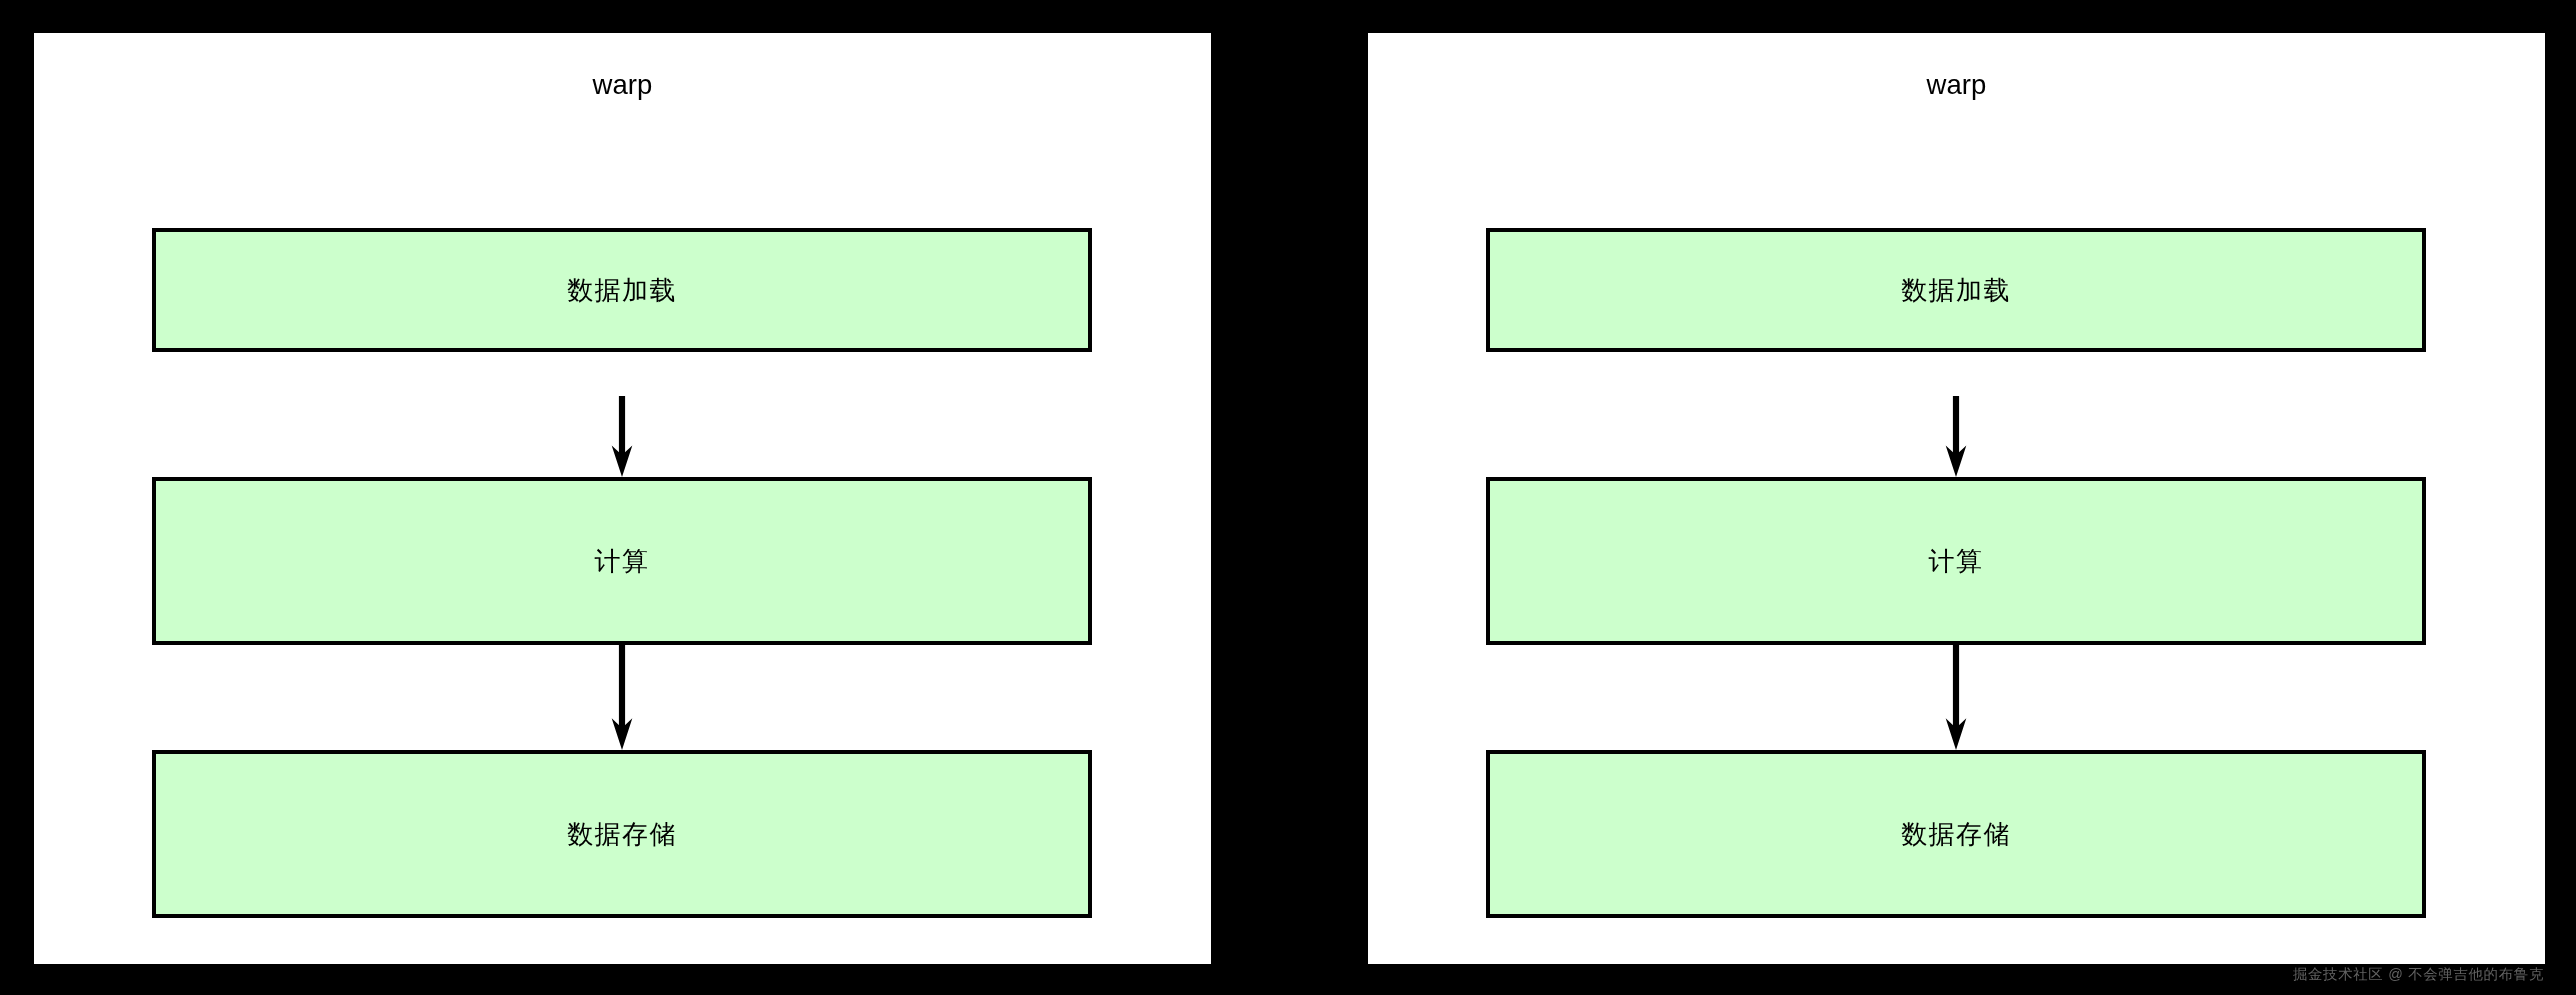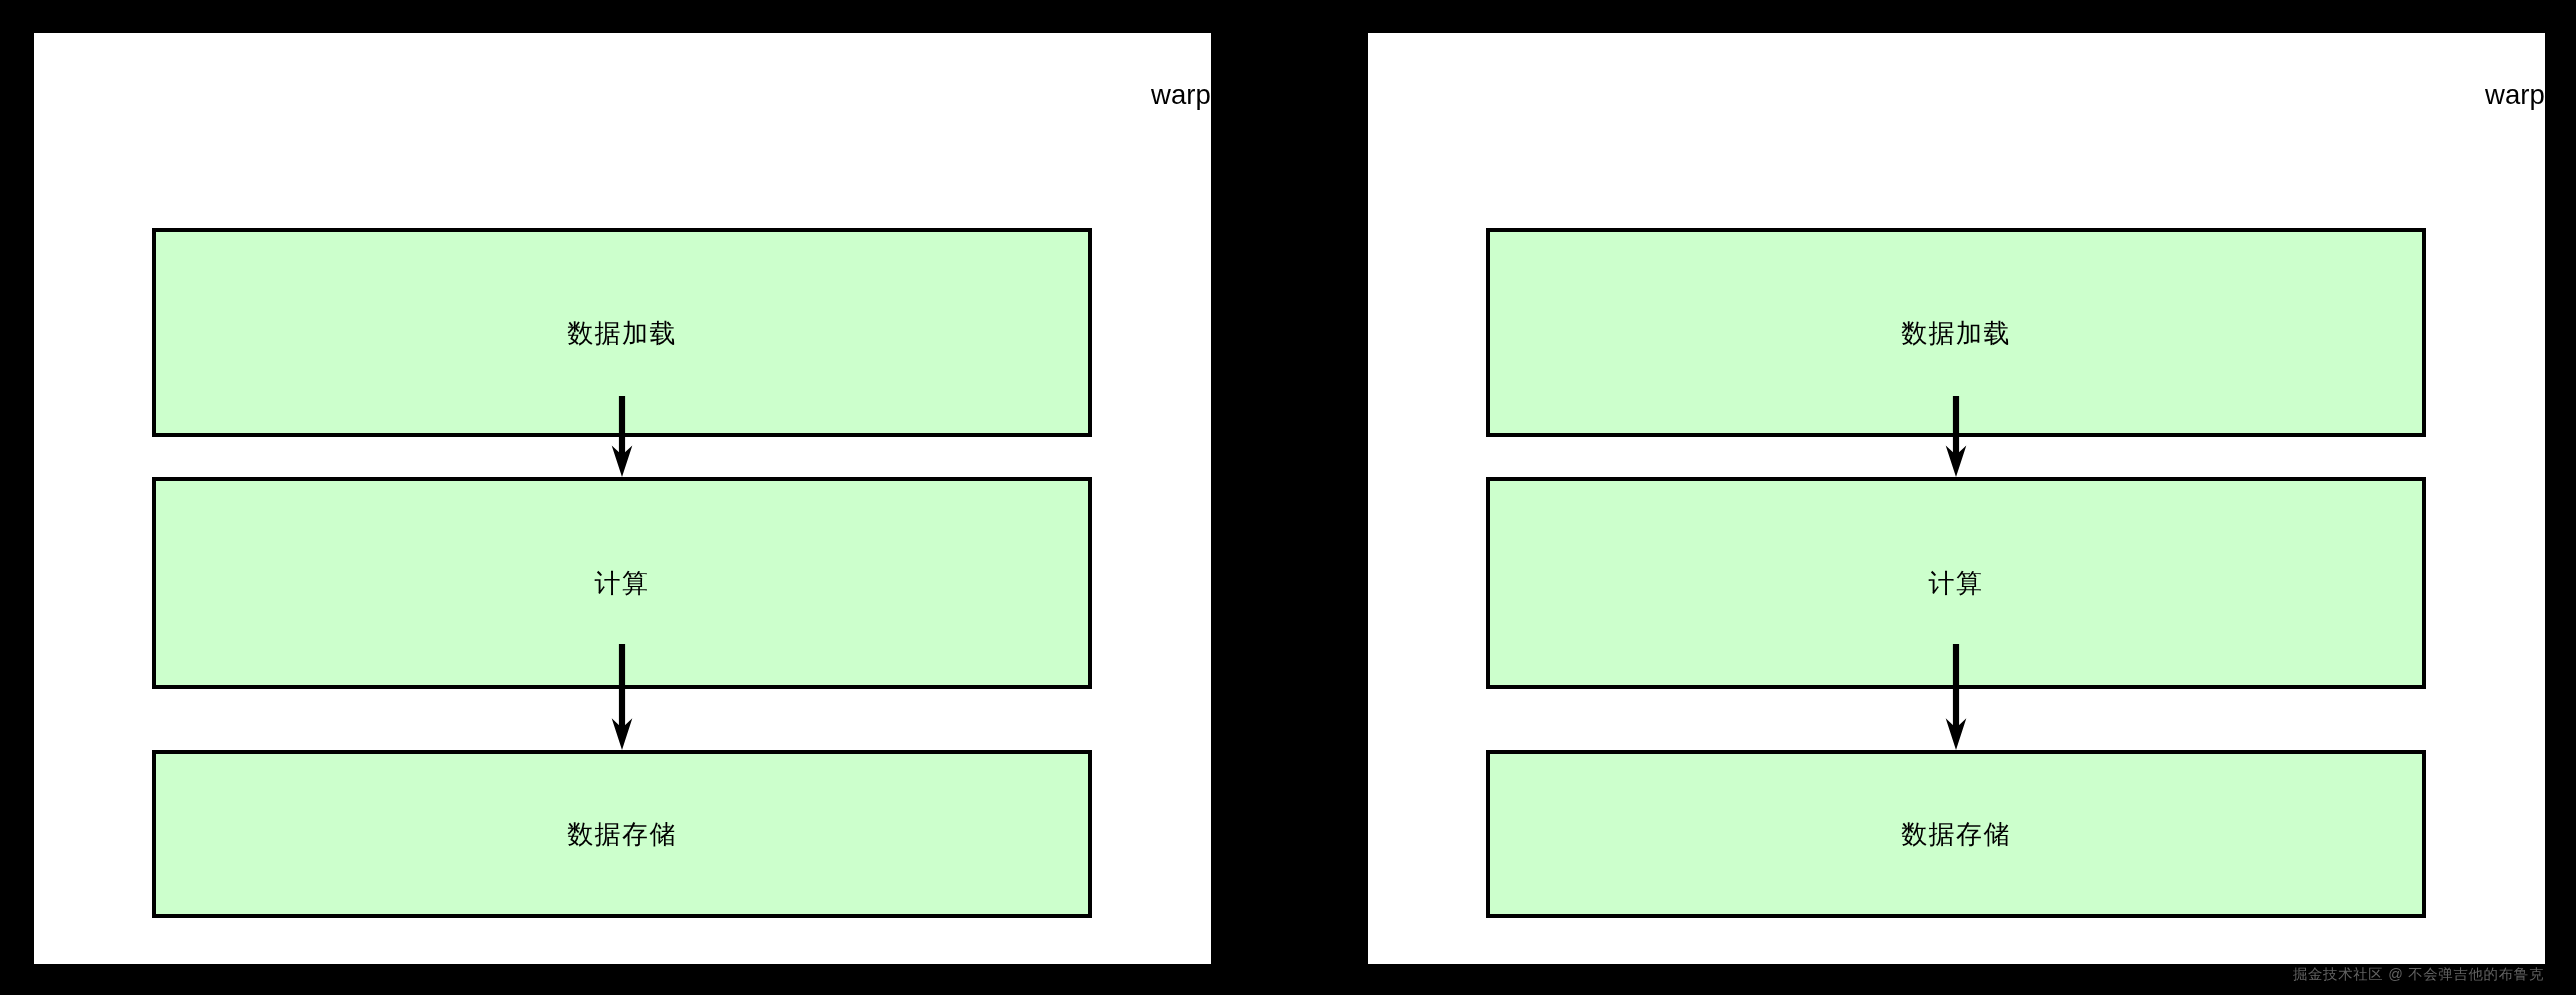--- a/index.html
+++ b/index.html
@@ -39,23 +39,23 @@
   .panel-right {
     left: 1368px;
     top: 33px;
     width: 1177px;
     height: 931px;
   }
 
   .panel-title {
     position: absolute;
     left: 0;
-    top: 48px;
+    top: 38px;
     width: 100%;
-    text-align: right;
+    text-align: center;
     font-size: 27.5px;
     color: #000000;
     line-height: 1;
     letter-spacing: 0.1px;
     white-space: nowrap;
   }
 
   
   .flow {
     position: absolute;
@@ -69,22 +69,22 @@
     position: absolute;
     left: 0;
     width: 940px;
     box-sizing: border-box;
     background: #ccffcc;
     border: 4.8px solid #000000;
     display: flex;
     align-items: center;
     justify-content: center;
   }
-  .node-1 { top: 33px;  height: 209px; }
-  .node-2 { top: 282px; height: 212px; }
+  .node-1 { top: 33px;  height: 124px; }
+  .node-2 { top: 282px; height: 168px; }
   .node-3 { top: 555px; height: 168px; text-align: center; }
 
   .node-label {
     font-size: 26px;
     color: #000000;
     line-height: 1;
     letter-spacing: 1.4px;
     white-space: nowrap;
   }
 

